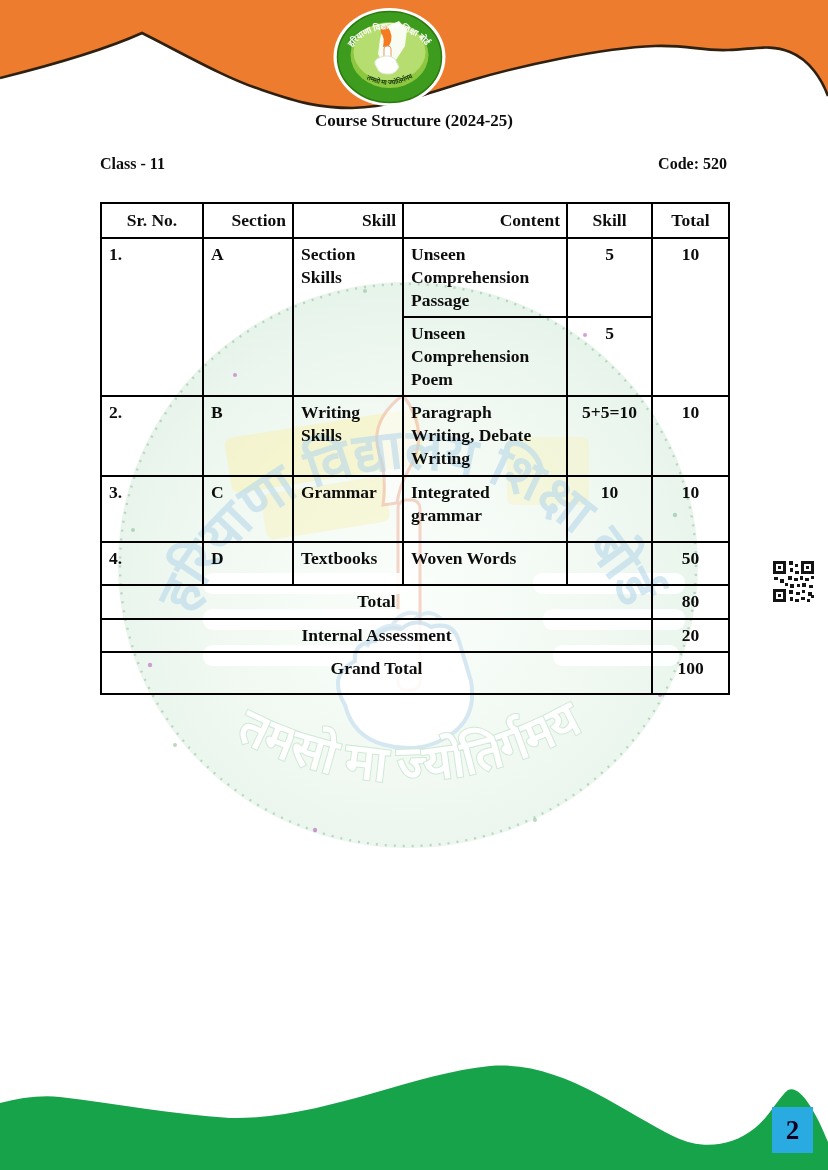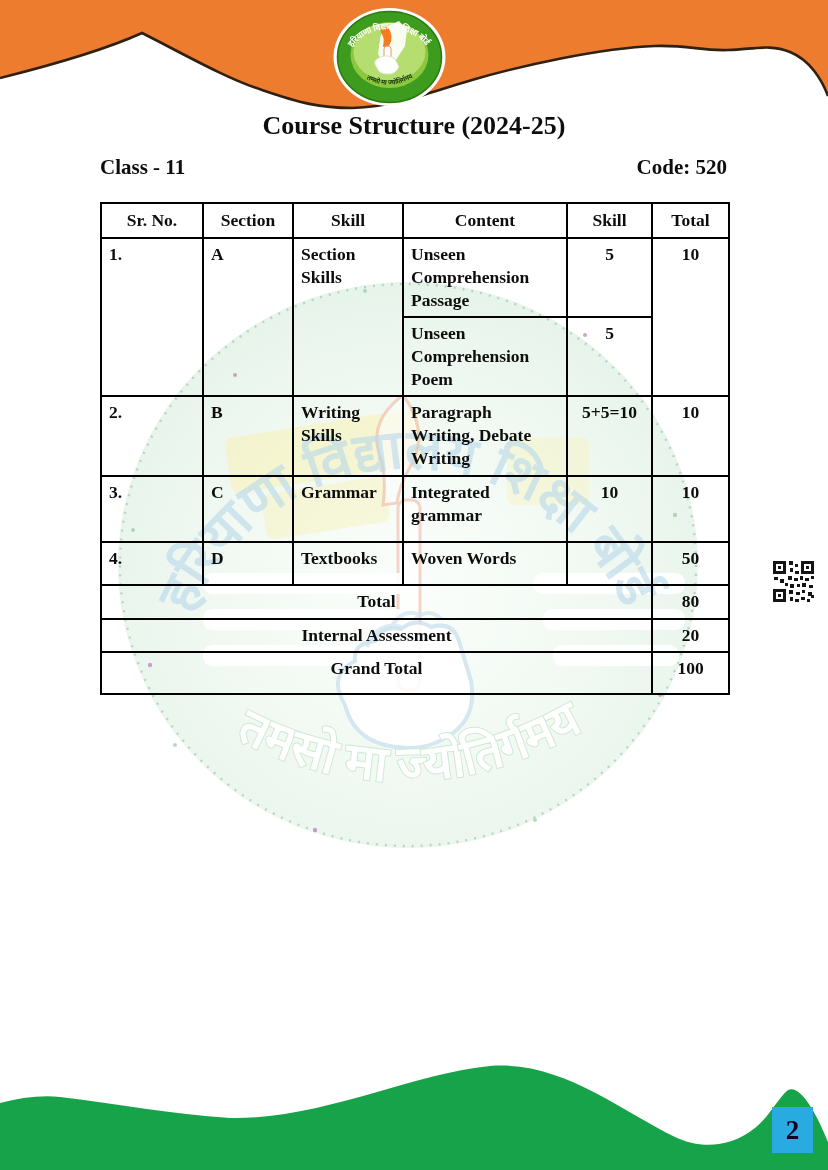--- a/index.html
+++ b/index.html
@@ -6,37 +6,37 @@
   .page{position:relative;width:828px;height:1170px;overflow:hidden;background:#fff;
         font-family:"Liberation Serif","DejaVu Serif",serif;color:#0d0d0d;}
   svg{display:block;}
   .abs{position:absolute;}
 
   
   #top-band{left:0;top:0;z-index:2;}
   #board-logo{left:331px;top:6px;z-index:3;}
 
   
-  .doc-title{left:0;top:111px;width:828px;text-align:center;font-size:26px;font-weight:bold;z-index:4;}
-  .meta-line{top:155px;font-size:21px;font-weight:bold;z-index:4;white-space:nowrap;}
+  .doc-title{left:0;top:111px;width:828px;text-align:center;font-size:17px;font-weight:bold;z-index:4;}
+  .meta-line{top:155px;font-size:16px;font-weight:bold;z-index:4;white-space:nowrap;}
   #class-label{left:100px;}
   #subject-label{left:261px;}
   #code-label{right:101px;}
 
   
   #watermark{left:115px;top:275px;z-index:0;}
 
   
   table.course{position:absolute;left:100px;top:202px;width:628px;z-index:3;
     border-collapse:collapse;table-layout:fixed;background:transparent;}
   table.course th,table.course td{border:2px solid #000;vertical-align:top;
     font-size:17.5px;line-height:1.3;font-weight:bold;padding:4px 7px;background:transparent;}
   table.course th{vertical-align:middle;padding:2px 6px;margin-left:36px;}
   .c{text-align:center;}
-  .l{text-align:center;}
+  .l{text-align:right;}
 
   
   #qr-code{left:771px;top:559px;z-index:2;}
   #bottom-band{left:0;top:1040px;z-index:1;}
   #page-box{left:772px;top:1107px;width:41px;height:46px;background:#29ABE2;z-index:2;
     display:flex;align-items:center;justify-content:center;font-size:27px;font-weight:bold;color:#102;}
 </style>
 </head>
 <body>
 

